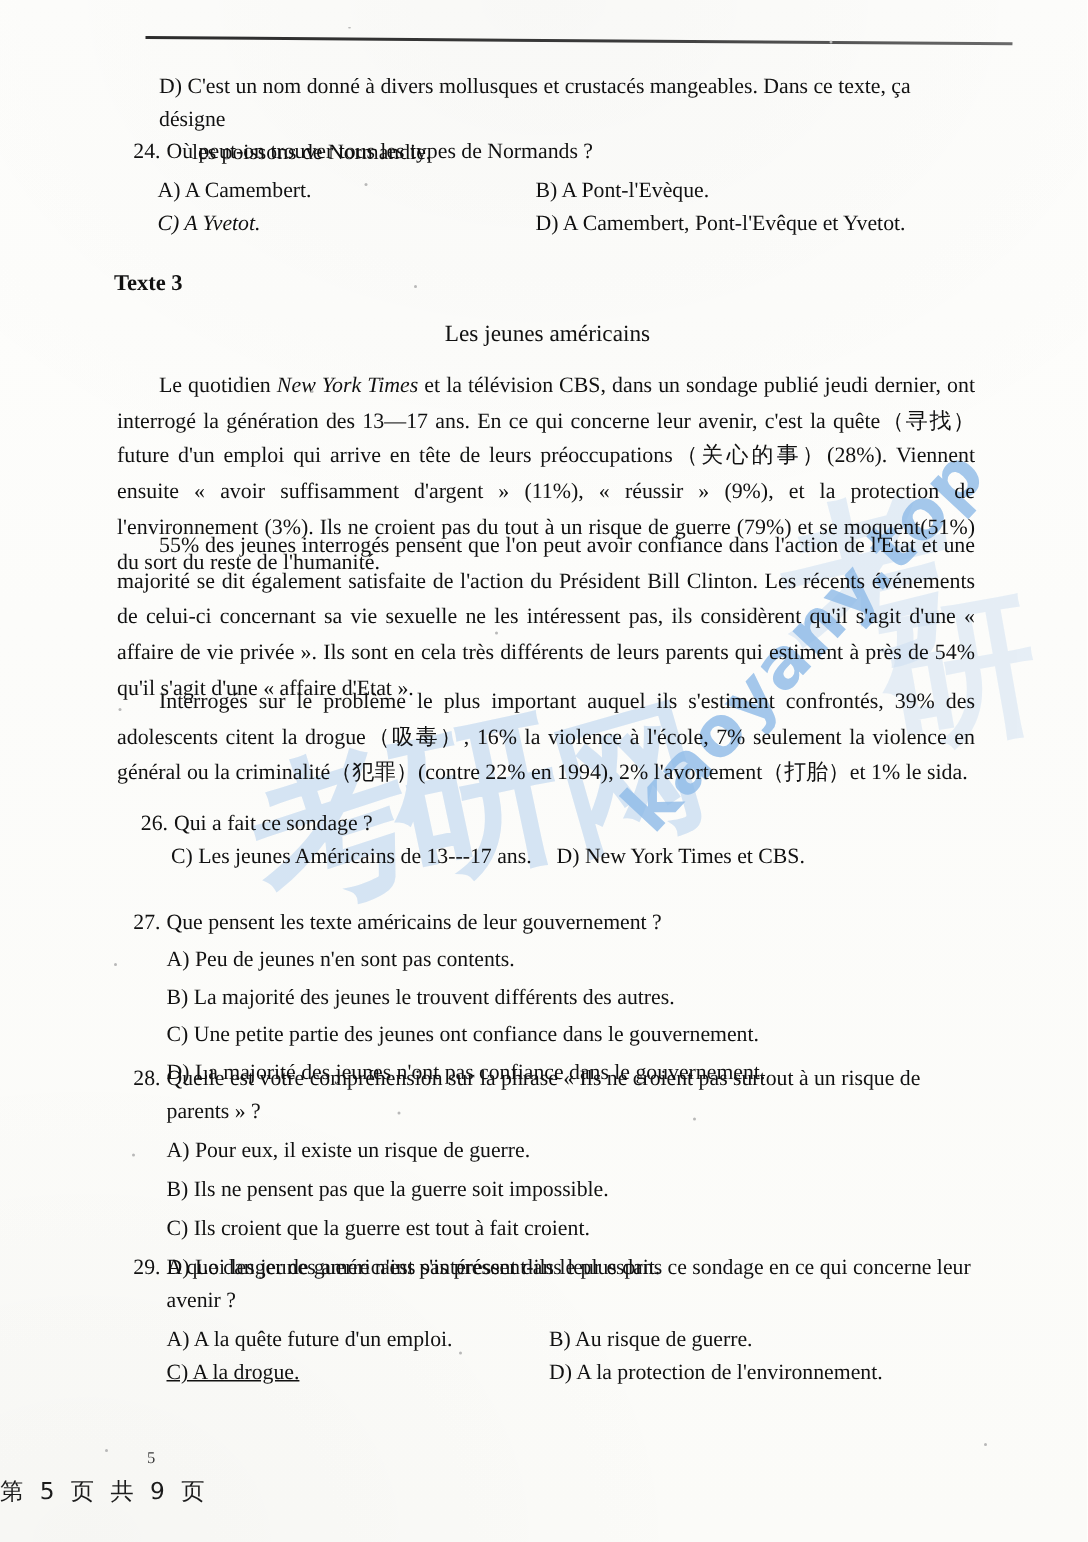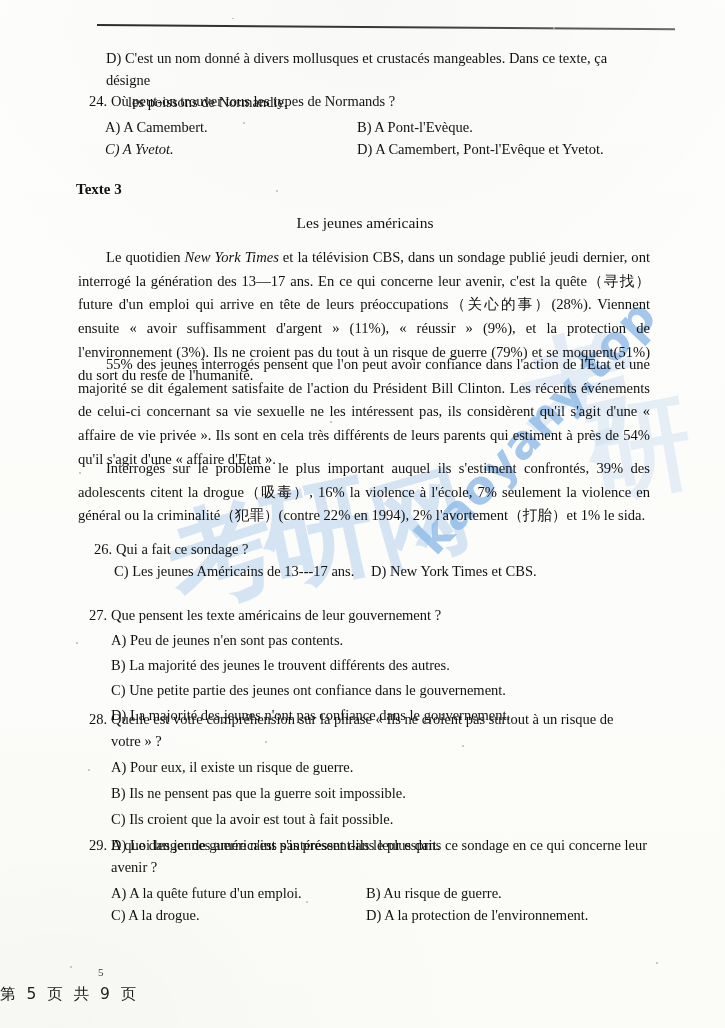--- a/index.html
+++ b/index.html
@@ -243,39 +243,39 @@
       <div class="opt-line" style="padding-left:28px; margin-top:3px;">B) La majorité des jeunes le trouvent différents des autres.</div>
       <div class="opt-line" style="padding-left:28px; margin-top:3px;">C) Une petite partie des jeunes ont confiance dans le gouvernement.</div>
       <div class="opt-line" style="padding-left:28px; margin-top:3px;">D) La majorité des jeunes n'ont pas confiance dans le gouvernement.</div>
     </div>
 
     <div class="block" style="left:83px; top:708px; width:570px;">
       <div class="qnum-line">
         <span class="qnum">28.</span>
         <span class="qtext">Quelle est votre compréhension sur la phrase « Ils ne croient pas surtout à un risque de</span>
       </div>
-      <div class="cont-line" style="padding-left:28px;">votre » ?</div>
+      <div class="cont-line" style="padding-left:28px;">parents » ?</div>
       <div class="opt-line" style="padding-left:28px; margin-top:4px;">A) Pour eux, il existe un risque de guerre.</div>
       <div class="opt-line" style="padding-left:28px; margin-top:4px;">B) Ils ne pensent pas que la guerre soit impossible.</div>
-      <div class="opt-line" style="padding-left:28px; margin-top:4px;">C) Ils croient que la avoir est tout à fait possible.</div>
+      <div class="opt-line" style="padding-left:28px; margin-top:4px;">C) Ils croient que la guerre est tout à fait croient.</div>
       <div class="opt-line" style="padding-left:28px; margin-top:4px;">D) Le danger de guerre n'est pas présent dans leur esprit.</div>
     </div>
 
     <div class="block" style="left:83px; top:834px; width:570px;">
       <div class="qnum-line">
         <span class="qnum">29.</span>
         <span class="qtext">A quoi les jeunes américains s'intéressent-ils le plus dans ce sondage en ce qui concerne leur</span>
       </div>
       <div class="cont-line" style="padding-left:28px;">avenir ?</div>
       <div class="opt-row" style="margin-top:4px;">
         <span class="opt-col-a" style="width:255px; padding-left:28px;">A) A la quête future d'un emploi.</span>
         <span class="opt-col-b">B) Au risque de guerre.</span>
       </div>
       <div class="opt-row">
-        <span class="opt-col-a" style="width:255px; padding-left:28px;">C) A la drogue.</span>
+        <span class="opt-col-a" style="width:255px; padding-left:28px;text-decoration:underline;">C) A la drogue.</span>
         <span class="opt-col-b">D) A la protection de l'environnement.</span>
       </div>
     </div>
 
     <div class="footer-pageno">5</div>
     <div class="footer-center">第 5 页 共 9 页</div>
 
   </div>
 
   <div class="speck" style="left:553px; top:27px; width:2px; height:2px;"></div>

